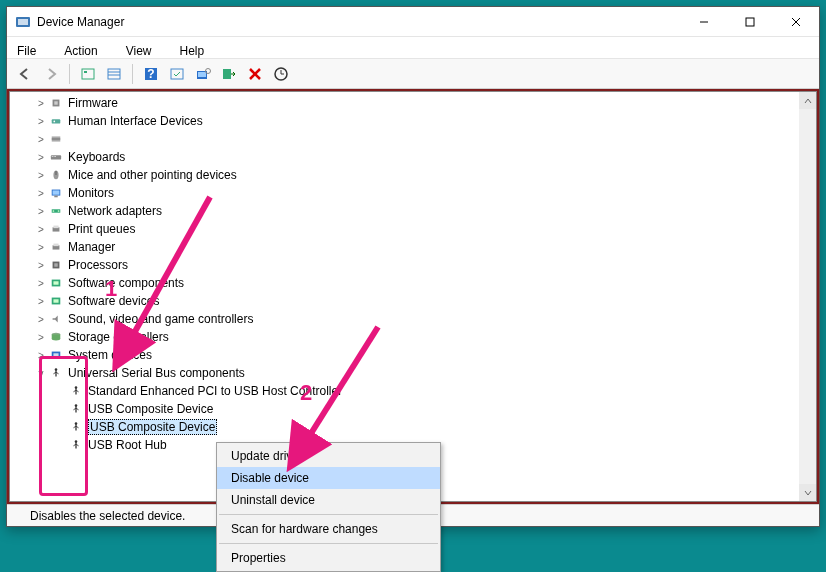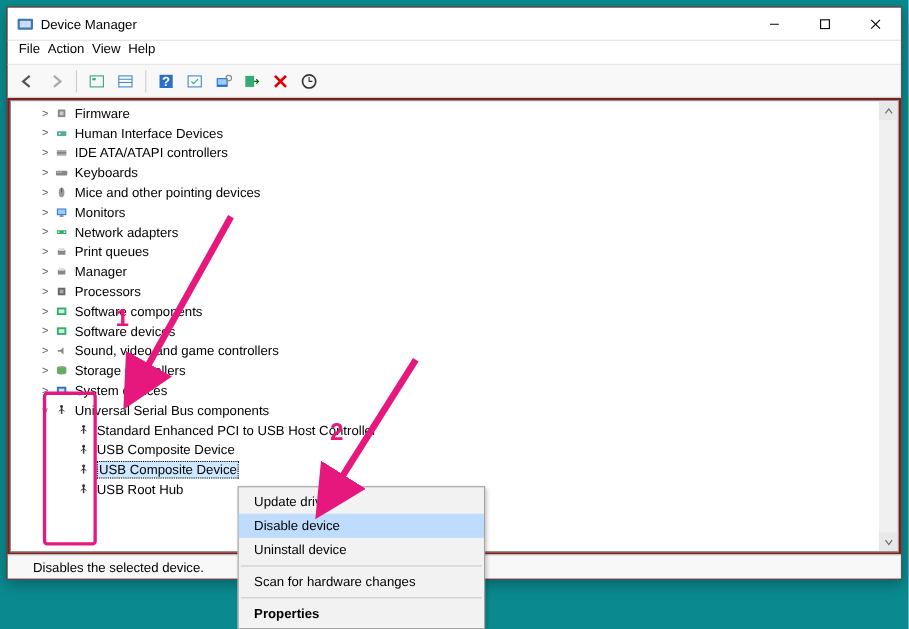--- a/index.html
+++ b/index.html
@@ -4,41 +4,41 @@
 <style>
 * { box-sizing: border-box; margin: 0; padding: 0; font-family: "Segoe UI", Tahoma, sans-serif; font-size: 12px; }
 body { background: #0a8a8f; width: 826px; height: 572px; position: relative; overflow: hidden; }
 .window { position: absolute; left: 6px; top: 6px; width: 814px; height: 521px; background: #7f1d1d; border: 1px solid #555; box-shadow: 0 4px 12px rgba(0,0,0,.3); display: flex; flex-direction: column; }
 .titlebar { height: 30px; display: flex; align-items: center; padding-left: 8px; background: #fff; border-bottom: 1px solid #e5e5e5; }
 .titlebar .ticon { width: 16px; height: 16px; margin-right: 6px; }
 .titlebar .title { flex: 1; }
 .winbtns { display: flex; height: 100%; }
 .winbtn { width: 46px; height: 30px; display: flex; align-items: center; justify-content: center; }
 .winbtn svg { width: 10px; height: 10px; }
-.menubar { height: 22px; display: flex; align-items: flex-start; padding-left: 10px; gap: 7px; background: #fff; border-bottom: 1px solid #e5e5e5; }
+.menubar { height: 22px; display: flex; align-items: flex-end; padding-left: 10px; gap: 28px; background: #fff; border-bottom: 1px solid #e5e5e5; }
 .menubar span { cursor: default; }
 .toolbar { height: 30px; display: flex; align-items: center; padding-left: 6px; gap: 2px; background: #f8f8f8; border-bottom: 1px solid #d0d0d0; }
 .tbtn { width: 24px; height: 24px; display: flex; align-items: center; justify-content: center; border: 1px solid transparent; }
 .tbtn svg { width: 16px; height: 16px; }
 .tsep { width: 1px; height: 20px; background: #ccc; margin: 0 4px; }
 .treewrap { flex: 1; position: relative; border: 1px solid #888; margin: 2px; overflow: hidden; background: #fff; }
 .tree { position: absolute; inset: 0; padding: 2px 0 2px 6px; overflow-y: auto; }
 .scroll { position: absolute; right: 0; top: 0; width: 17px; height: 100%; background: #f0f0f0; }
 .scroll .up, .scroll .dn { position: absolute; width: 17px; height: 17px; background: #e8e8e8; display:flex; align-items:center; justify-content:center; }
 .scroll .up { top: 0; } .scroll .dn { bottom: 0; }
 .node { display: flex; align-items: center; height: 18px; white-space: nowrap; }
 .tw { width: 14px; text-align: center; color: #666; font-size: 10px; user-select: none; }
 .ico { width: 16px; height: 14px; display: inline-flex; align-items: center; justify-content: center; margin-right: 4px; }
 .ico svg { width: 14px; height: 12px; }
 .sel { background: #cde8ff; border: 1px dotted #000; display: inline-block; padding: 0 1px; }
 .statusbar { height: 22px; border-top: 1px solid #d0d0d0; padding-left: 23px; display: flex; align-items: center; background: #f8f8f8; }
 .context { position: absolute; left: 216px; top: 442px; width: 225px; background: #f2f2f2; border: 1px solid #a0a0a0; box-shadow: 2px 2px 4px rgba(0,0,0,.25); padding: 2px 0; z-index: 50; }
 .mitem { height: 22px; display: flex; align-items: center; padding-left: 14px; }
 .mitem.hl { background: #bfdcff; }
-.mitem.bold span { font-weight: 700; }
+.mitem.bold span { font-weight: 400; }
 .msep { height: 1px; background: #c8c8c8; margin: 3px 2px; }
 .hl-box { position: absolute; border: 3px solid #e6177d; border-radius: 4px; }
 .callout { position: absolute; color: #e6177d; font-size: 22px; font-weight: 700; }
 .arrow1 { position: absolute; left: 100px; top: 192px; z-index: 40; }
 .arrow2 { position: absolute; left: 278px; top: 322px; z-index: 60; }
 </style>
 </head>
 <body>
 
 <div class="window">
@@ -166,21 +166,20 @@
           <span>Human Interface Devices</span>
         </div>
         <div class="node" style="padding-left:18px">
           <span class="tw">&gt;</span>
           <span class="ico">
             <svg viewBox="0 0 14 14">
               <rect x="2" y="4" width="10" height="6" fill="#aaa"></rect>
               <line x1="2" y1="7" x2="12" y2="7" stroke="#666"></line>
             </svg>
           </span>
-          <span>IDE ATA/ATAPI controllers</span>
         </div>
         <div class="node" style="padding-left:18px">
           <span class="tw">&gt;</span>
           <span class="ico">
             <svg viewBox="0 0 14 14">
               <rect x="1" y="5" width="12" height="5" rx="1" fill="#888"></rect>
               <rect x="2" y="6" width="2" height="1" fill="#ddd"></rect>
               <rect x="5" y="6" width="2" height="1" fill="#ddd"></rect>
             </svg>
           </span>

